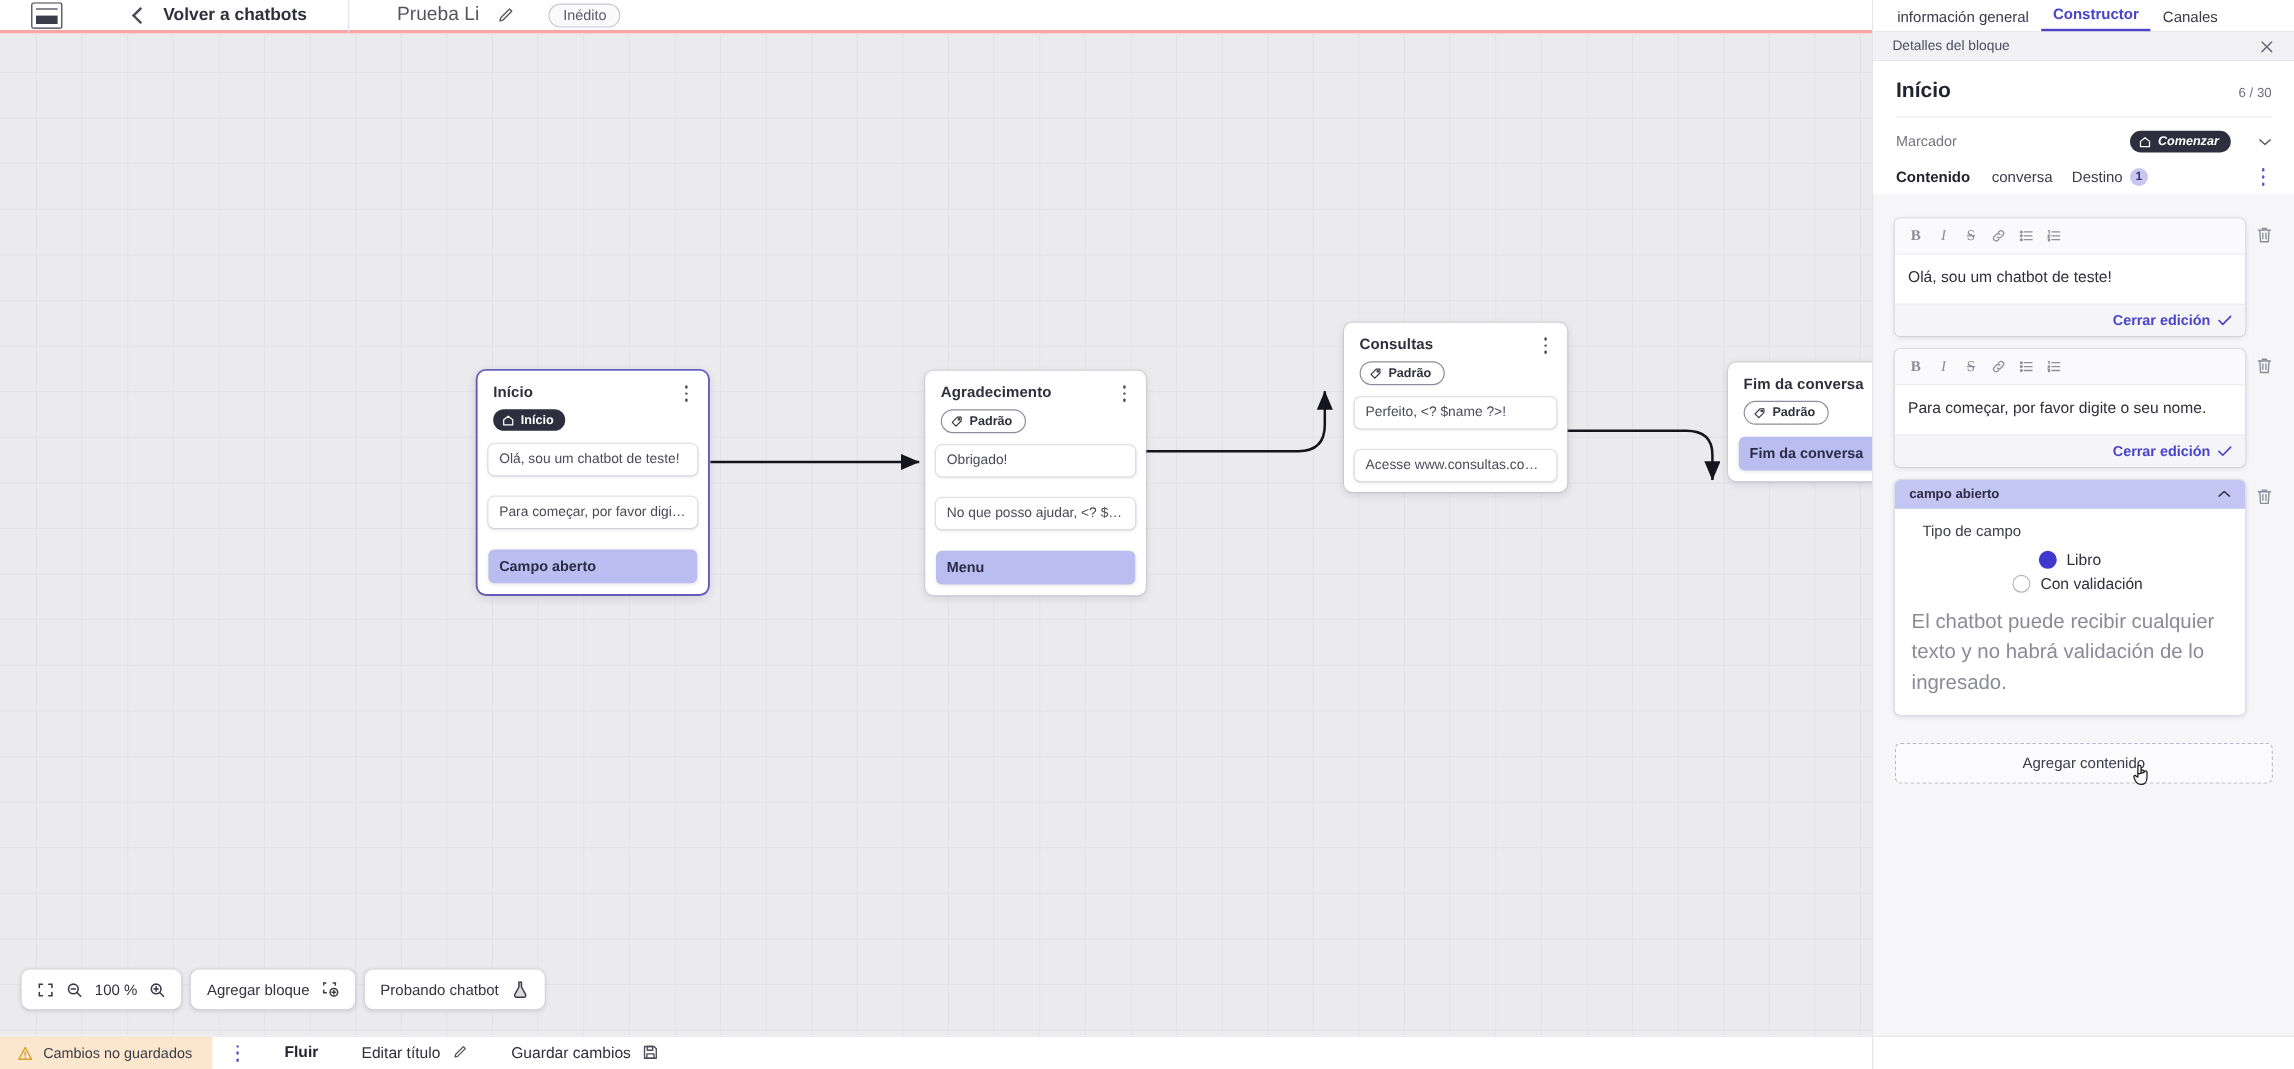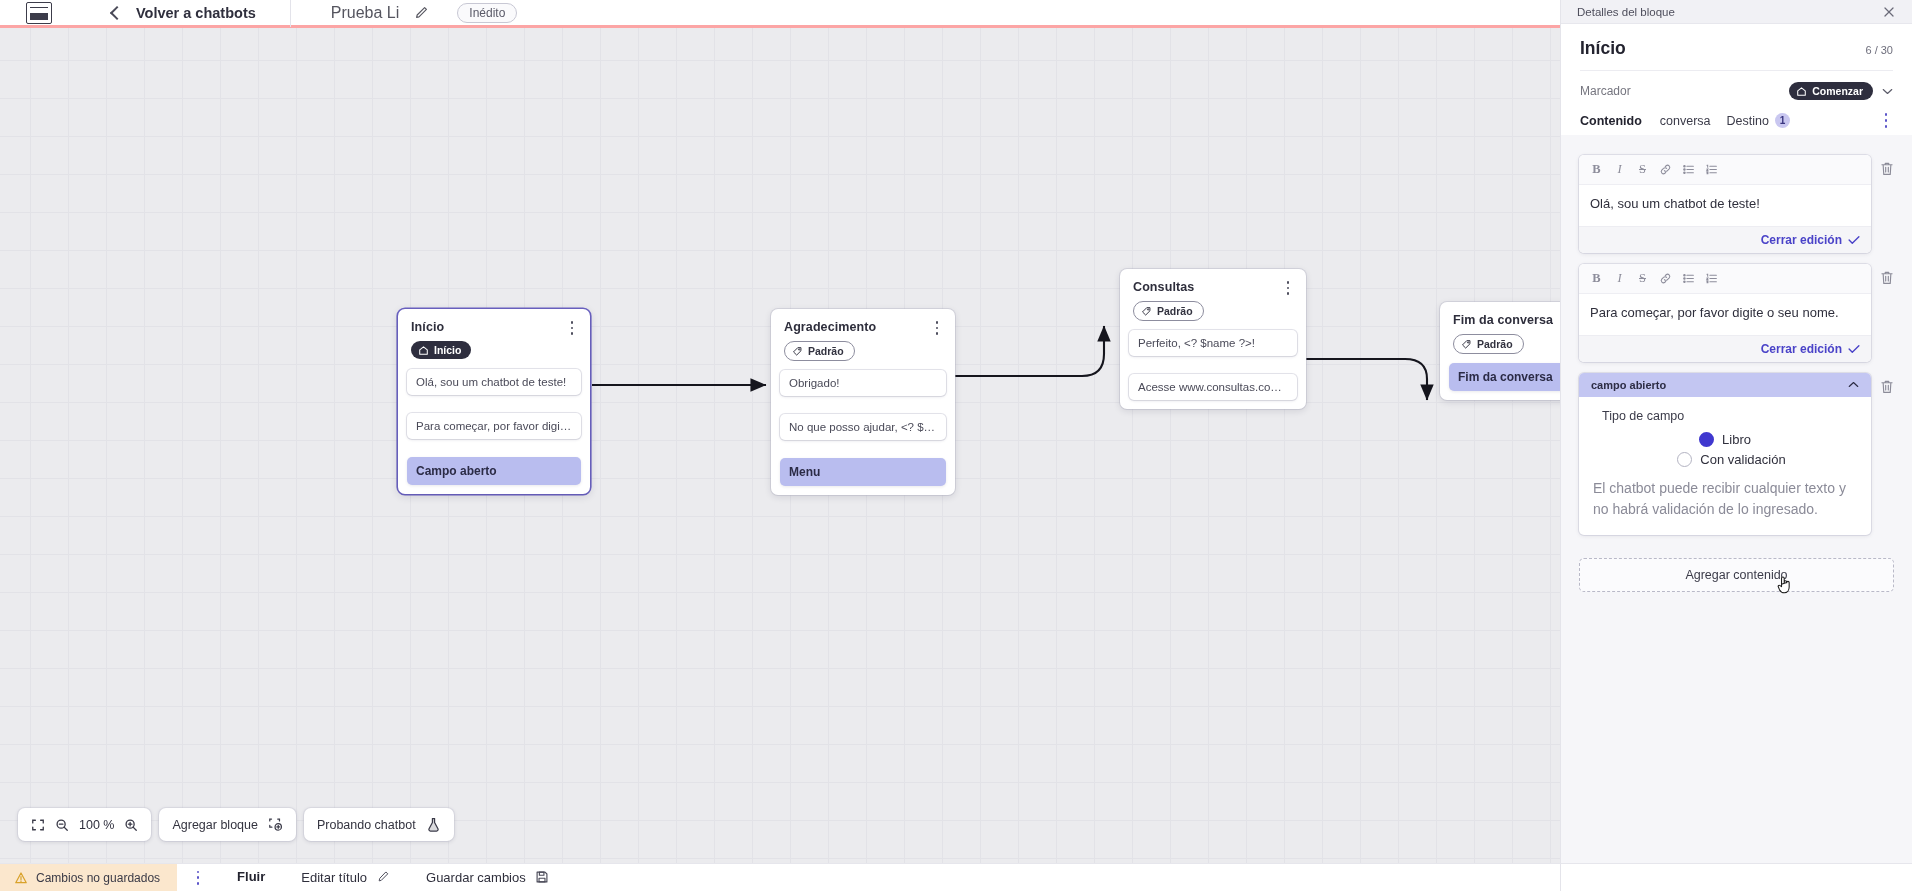--- a/index.html
+++ b/index.html
@@ -140,21 +140,21 @@
     display: flex; align-items: baseline; justify-content: space-between;
     padding: 14px 0 11px 0; border-bottom: 1px solid #ececf1;
   }
   .blk-title { font-size: 17.5px; font-weight: 600; color: #23232f; }
   .blk-count { font-size: 11px; color: #6e6e7c; }
   .marker-row {
     display: flex; align-items: center; justify-content: space-between;
     padding: 11px 0 10px 0;
   }
   .marker-lbl { font-size: 12px; color: #75757f; }
-  .marker-right { display: flex; align-items: center; gap: 9px; }
+  .marker-right { display: flex; align-items: center; gap: 23px; font-style: italic; }
   .chev-dn { width: 11px; height: 7px; }
   .ctabs { display: flex; align-items: center; gap: 0; padding-top: 3px; }
   .ctab {
     font-size: 12.5px; color: #3b3b49; padding: 0 16px 7px 0; cursor: pointer;
     display: flex; align-items: center; gap: 6px; white-space: nowrap; text-align: right;
   }
   .ctab:first-child { padding-right: 18px; }
   .ctab.active { color: #23232f; font-weight: 700; }
   .ctab.active::after {
     content: ""; position: absolute; left: 0; right: 18px; bottom: 0;
@@ -218,21 +218,21 @@
   .field-sub { font-size: 12.5px; color: #3b3b49; margin-bottom: 9px; padding-left: 9px; }
   .radios { display: flex; align-items: center; gap: 5px; margin-bottom: 11px; flex-direction: column; }
   .radio { display: flex; align-items: center; gap: 8px; cursor: pointer; }
   .radio + .radio { margin-left: 13px; }
   .rdot {
     width: 15px; height: 15px; border-radius: 50%; border: 1.5px solid #b3b3c2;
     background: #fff; flex: none;
   }
   .rdot.on { border: 3.5px solid #4038cf; background: #4038cf; box-shadow: 0 0 0 1.5px #4038cf inset; }
   .radio span { font-size: 13px; color: #2f2f3c; }
-  .field-note { font-size: 14px; color: #8b8b98; line-height: 1.5; }
+  .field-note { font-size: 17px; color: #8b8b98; line-height: 1.5; }
 
   .add-content {
     margin-top: 23px; border: 1.5px dashed #b9b9c8; border-radius: 5px;
     height: 34px; display: flex; align-items: center; justify-content: center;
     font-size: 12.5px; color: #3b3b49; cursor: pointer; background: #fbfbfd;
     position: relative;
   }
   .cursor-hand { position: absolute; left: 196px; top: 16px; width: 17px; height: 20px; }
 
   
@@ -418,20 +418,25 @@
         <span>Probando chatbot</span>
         <svg width="15" height="16" viewBox="0 0 16 18" fill="none" stroke="#3a3a48" stroke-width="1.4" stroke-linejoin="round">
             <path d="M6.2 1.8h3.6M6.8 1.8v4.4L3 13.2c-.6 1.2.2 2.6 1.5 2.6h7c1.3 0 2.1-1.4 1.5-2.6L9.2 6.2V1.8" fill="#3a3a48" fill-opacity=".18"></path>
           </svg>
       </div>
     </div>
   </div>
 
   <div class="panel">
 
+    <div class="panel-tabs">
+      <div class="ptab">información general</div>
+      <div class="ptab active">Constructor</div>
+      <div class="ptab">Canales</div>
+    </div>
 
     <div class="panel-subhead">
       <span>Detalles del bloque</span>
       <svg class="x-ic" viewBox="0 0 16 16" fill="none" stroke="#6a6a78" stroke-width="1.4" stroke-linecap="round">
           <path d="M3.4 3.4l9.2 9.2M12.6 3.4l-9.2 9.2"></path>
         </svg>
     </div>
 
     <div class="panel-inner">
       <div class="blk-title-row">

